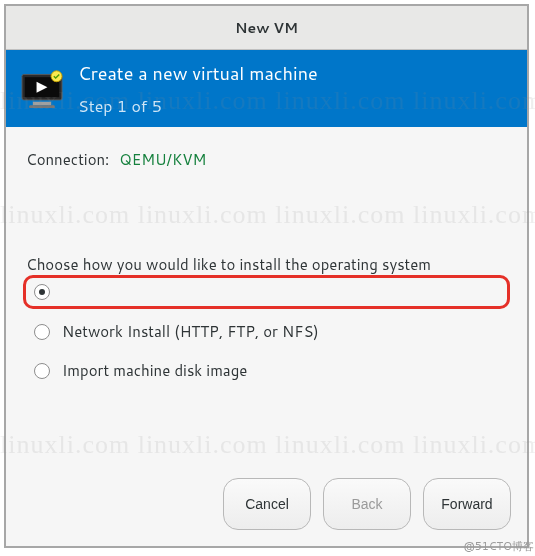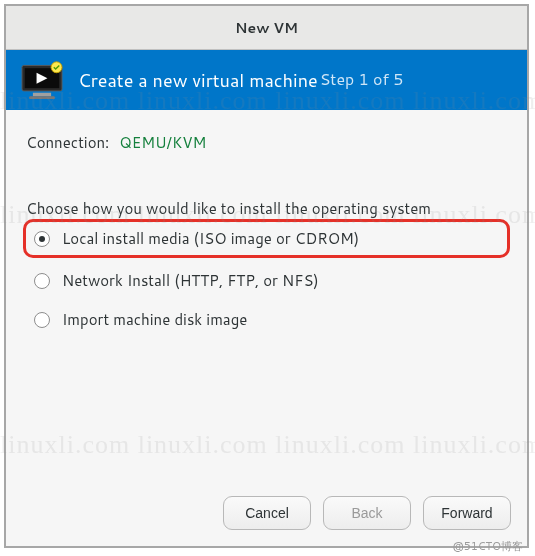--- a/index.html
+++ b/index.html
@@ -37,31 +37,31 @@
       padding: 10px 14px 10px 14px;
       display: flex;
       align-items: center;
       gap: 14px;
     }
     .header-icon {
       width: 44px;
       height: 40px;
       flex-shrink: 0;
     }
-    .header-text { display: flex; flex-direction: row; gap: 2px; }
+    .header-text { display: flex; flex-direction: column; gap: 8px; }
     .header-title { font-size: 18px; font-weight: normal; color: #fff; }
     .header-step { font-size: 16px; color: #cfe6f7; }
     .content {
       flex: 1;
       background: #f6f6f6;
       padding: 22px 20px 12px 20px;
       display: flex;
       flex-direction: column;
     }
-    .conn-row { display: flex; gap: 10px; margin-bottom: 45px; font-size: 15px; }
+    .conn-row { display: flex; gap: 10px; margin-bottom: 84px; font-size: 15px; }
     .conn-label { color: #2e3436; }
     .conn-value { color: #15803d; }
     .choose-label { font-size: 15px; color: #2e3436; }
     .radios { display: flex; flex-direction: column; gap: 6px; }
     .radio-row {
       display: flex;
       align-items: center;
       gap: 12px;
       padding: 6px 8px 6px 8px;
       border-radius: 6px;
@@ -95,43 +95,43 @@
     .spacer { flex: 1; }
     .buttons {
       display: flex;
       justify-content: flex-end;
       gap: 12px;
       padding: 14px 16px 16px 16px;
       background: #f6f6f6;
     }
     .btn {
       min-width: 88px;
-      height: 34px;
+      height: 52px;
       background: linear-gradient(#fafafa, #ededed);
       border: 1px solid #b8b8b8;
-      border-radius: 9px;
+      border-radius: 15px;
       font-size: 14px;
       color: #2e3436;
       display: inline-flex;
       align-items: center;
       justify-content: center;
       cursor: pointer;
     }
     .btn.disabled { color: #9a9a9a; cursor: default; }
     .watermark-overlay {
       position: absolute;
       inset: 0;
       pointer-events: none;
       color: rgba(140,140,140,0.15);
       font-size: 26px;
       font-family: Georgia, serif;
       letter-spacing: 1px;
     }
     .wm-row { position: absolute; left: 0; right: 0; white-space: nowrap; overflow: hidden; text-align: center; }
-    .attribution { position: absolute; right: 12px; bottom: 2px; font-size: 11px; color: #9a9a9a; }
+    .attribution { position: absolute; right: 1px; bottom: 2px; font-size: 11px; color: #9a9a9a; }
   </style>
 </head>
 <body>
 
 <div class="container">
   <div class="titlebar">
     <span>New VM</span>
   </div>
 
   <div class="header">
@@ -156,21 +156,20 @@
     <div class="conn-row">
       <span class="conn-label">Connection:</span>
       <span class="conn-value">QEMU/KVM</span>
     </div>
 
     <div class="choose-label">Choose how you would like to install the operating system</div>
 
     <div class="radios">
       <label class="radio-row highlight">
         <span class="radio checked"></span>
-        <span class="radio-label">Local install media (ISO image or CDROM)</span>
       </label>
       <label class="radio-row">
         <span class="radio"></span>
         <span class="radio-label">Network Install (HTTP, FTP, or NFS)</span>
       </label>
       <label class="radio-row">
         <span class="radio"></span>
         <span class="radio-label">Import machine disk image</span>
       </label>
     </div>

